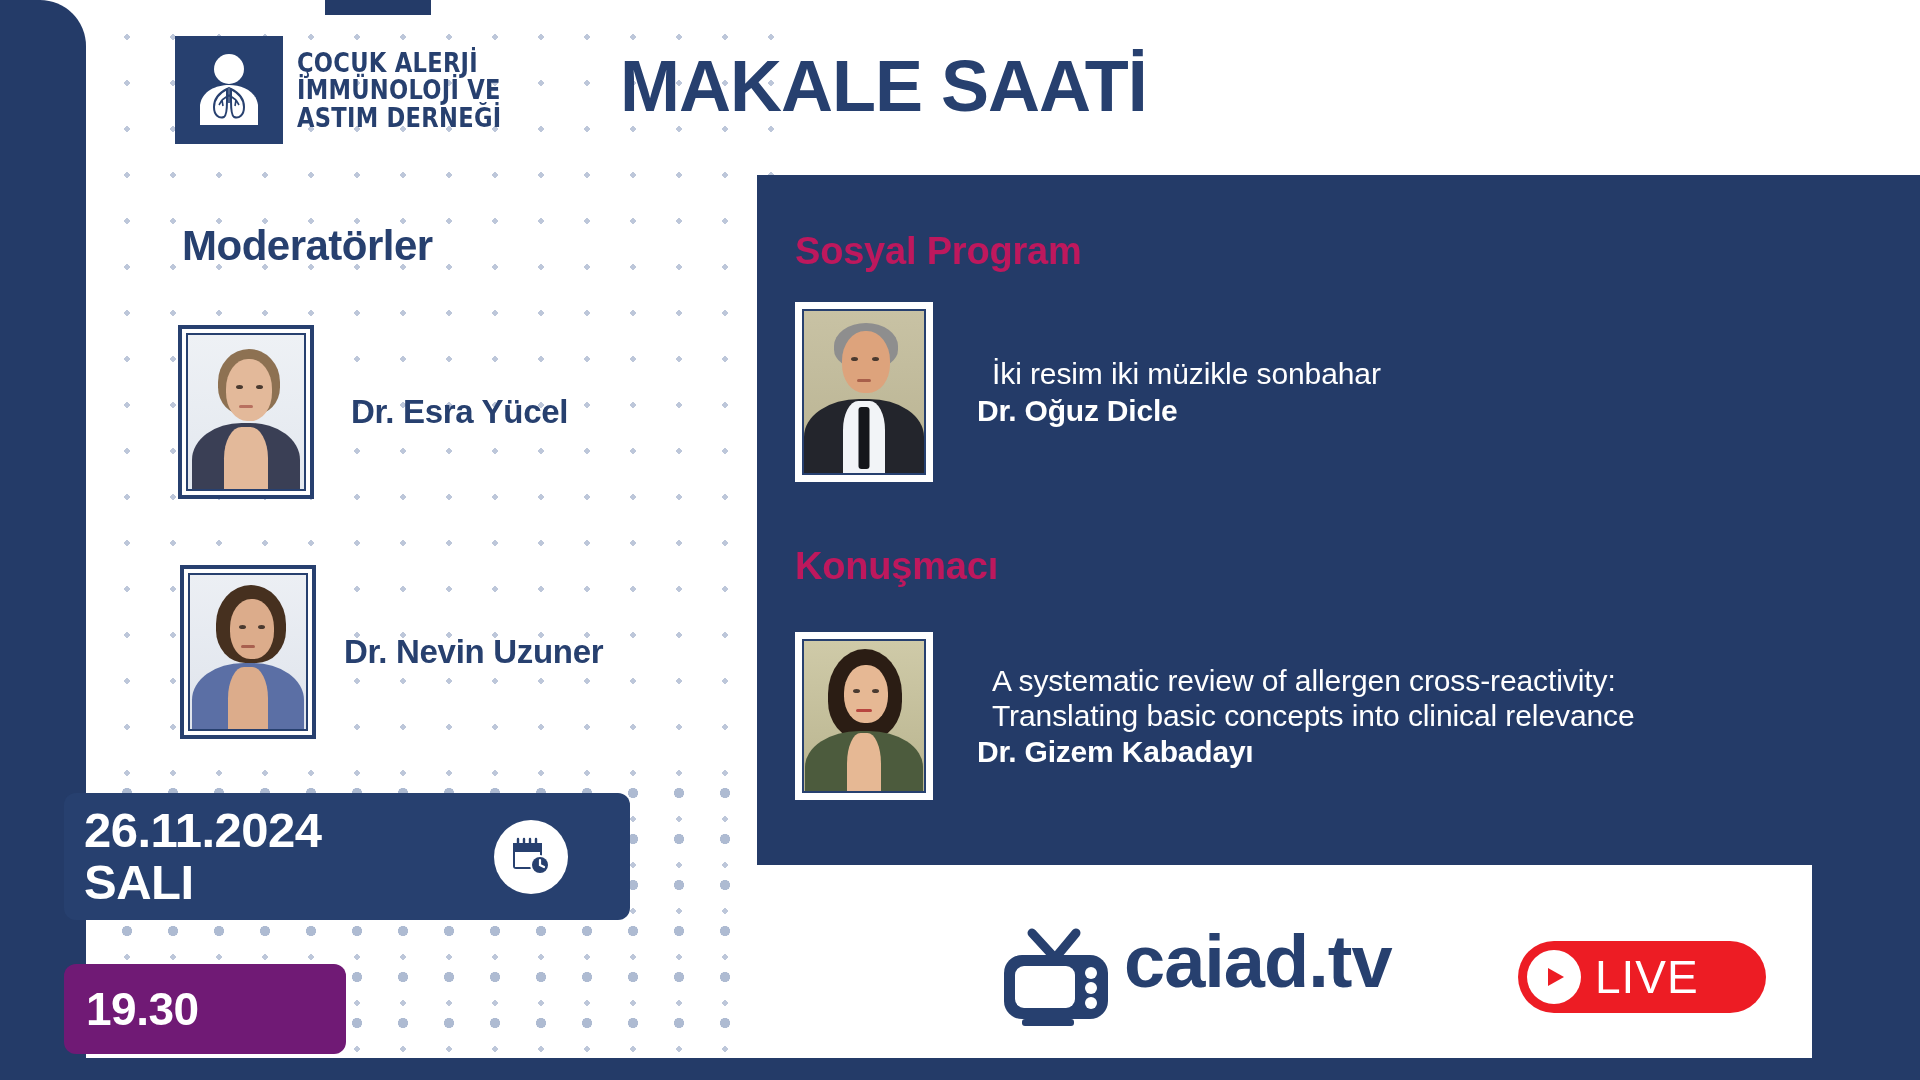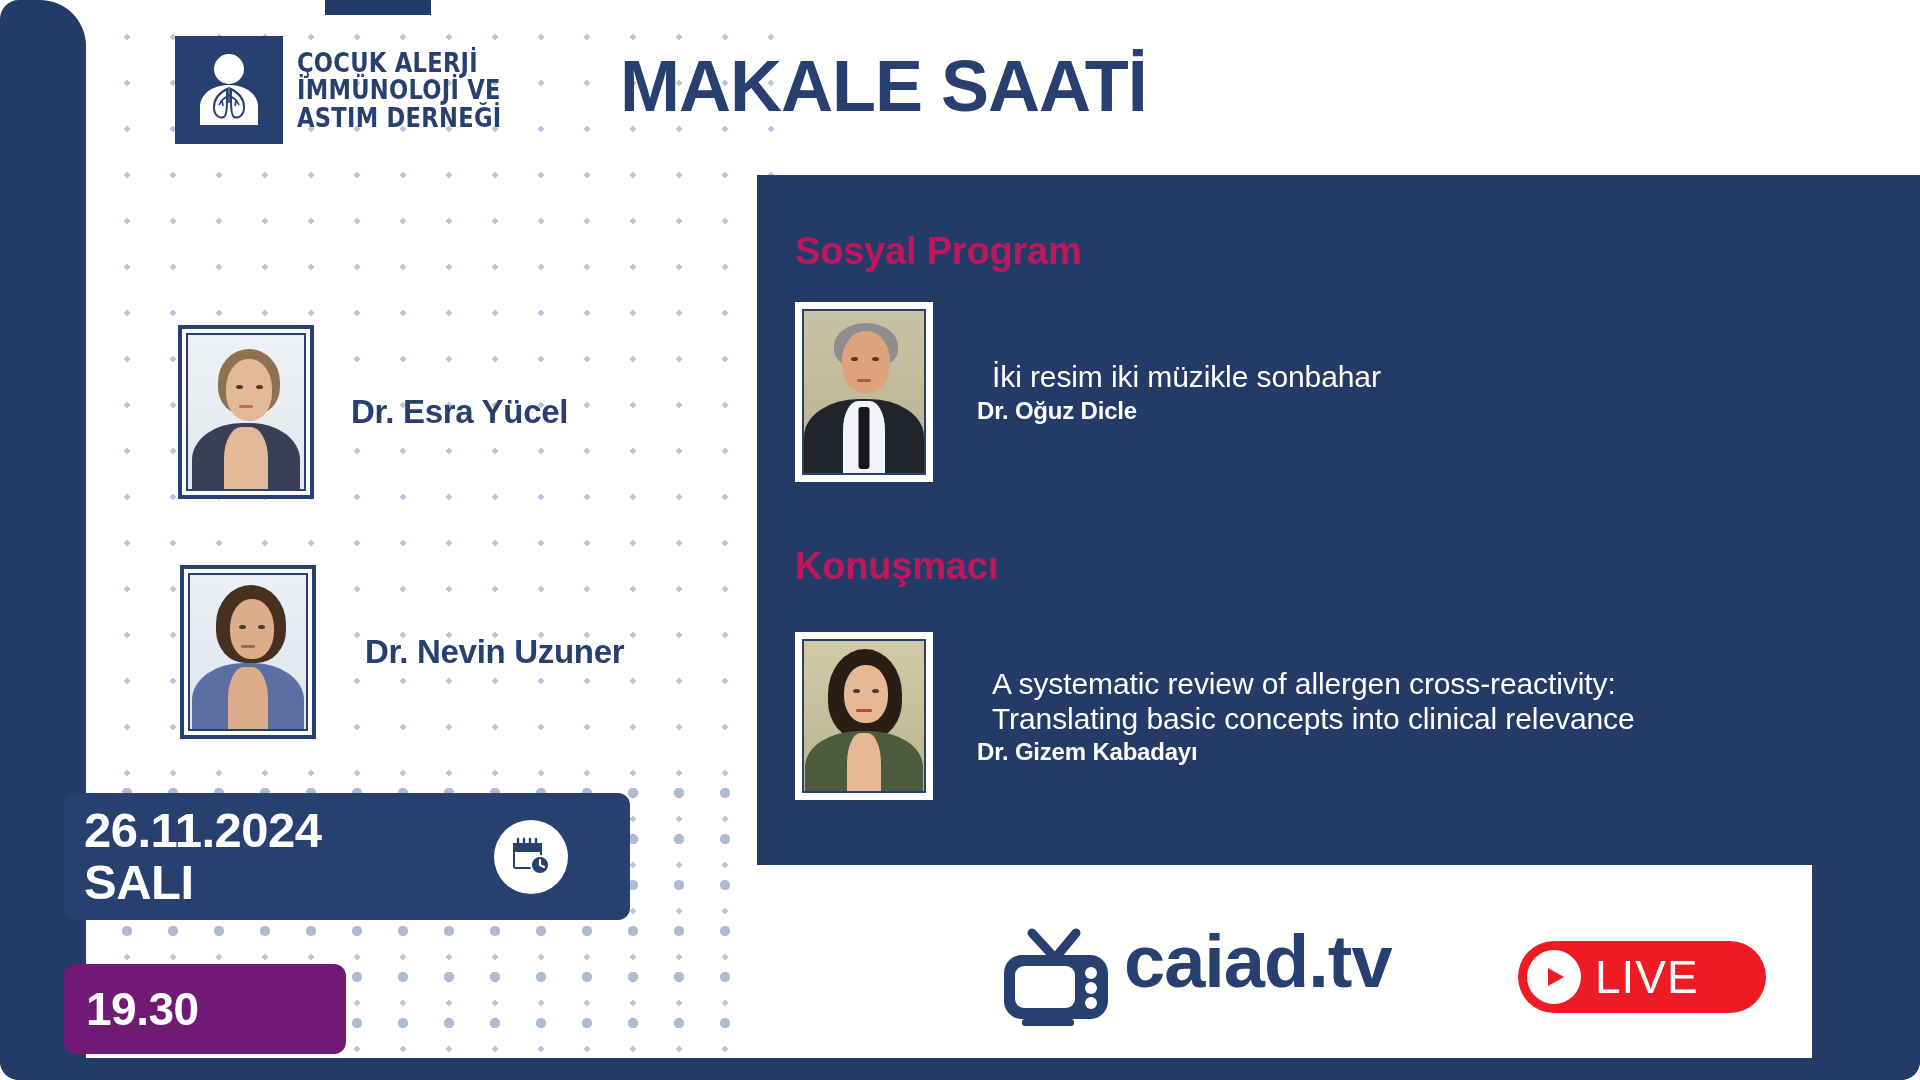--- a/index.html
+++ b/index.html
@@ -1,21 +1,21 @@
 <!DOCTYPE html>
 <html><head>
 <meta charset="utf-8">
 <style>
   html,body{margin:0;padding:0;}
   body{
     width:1920px;height:1080px;overflow:hidden;
     font-family:"Liberation Sans","DejaVu Sans",sans-serif;
     background:#ffffff;position:relative;
   }
-  .stage{position:absolute;inset:0;background:#ffffff;overflow:hidden;border-radius:19px;}
+  .stage{position:absolute;inset:0;background:#ffffff;overflow:hidden;}
 
   
   .dots{
     position:absolute;left:96px;top:0;width:700px;height:1080px;
     background-image:radial-gradient(#b9c4d8 2.6px, transparent 2.7px);
     background-size:46px 46px;background-position:8px 14px;
     opacity:.95;
   }
   .dots2{
     position:absolute;left:96px;top:760px;width:780px;height:320px;
@@ -62,21 +62,21 @@
     transform:scaleX(.93);transform-origin:left center;
   }
 
   
   .moderators-title{
     position:absolute;left:182px;top:222px;
     color:#27406f;font-size:42px;font-weight:700;letter-spacing:-.5px;
   }
   .mod{position:absolute;display:flex;align-items:center;gap:0;}
   .mod-1{left:178px;top:325px;}
-  .mod-2{left:180px;top:565px;gap:21px;}
+  .mod-2{left:180px;top:565px;}
   .frame{
     width:136px;height:174px;background:#ffffff;
     border:4px solid #27406f;padding:4px;box-sizing:border-box;
     box-shadow:0 0 0 3px #ffffff inset;
   }
   .frame-inner{
     width:100%;height:100%;box-sizing:border-box;border:2px solid #27406f;
     overflow:hidden;position:relative;
   }
   .mod-name{
@@ -111,21 +111,21 @@
   .entry-1{left:795px;top:302px;}
   .entry-2{left:795px;top:632px;}
   .frame-w{
     width:138px;height:180px;background:#ffffff;
     border:3px solid #ffffff;padding:4px;box-sizing:border-box;
   }
   .frame-w .frame-inner{border:2px solid #27406f;}
   .entry-2 .frame-w{height:168px;}
   .entry-text{margin-left:44px;color:#ffffff;}
   .entry-topic{font-size:30px;font-weight:400;line-height:1.18;letter-spacing:-.1px;margin-left:15px;}
-  .entry-person{font-size:24px;font-weight:700;letter-spacing:-.2px;margin-top:2px;}
+  .entry-person{font-size:30px;font-weight:700;letter-spacing:-.2px;margin-top:2px;}
 
   
   .date-badge{
     position:absolute;left:64px;top:793px;width:566px;height:127px;
     background:#27406f;border-radius:12px;
     display:flex;align-items:center;
   }
   .date-text{
     color:#ffffff;font-size:49px;font-weight:700;line-height:1.05;
     margin-left:20px;letter-spacing:-.5px;
@@ -186,20 +186,21 @@
     </div>
     <div class="logo-text">
       <div>ÇOCUK ALERJİ</div>
       <div>İMMÜNOLOJİ VE</div>
       <div>ASTIM DERNEĞİ</div>
     </div>
   </div>
 
   <div class="headline">MAKALE SAATİ</div>
 
+  <div class="moderators-title">Moderatörler</div>
 
   <div class="mod mod-1">
     <div class="frame">
       <div class="frame-inner">
         <div class="ph">
           <div class="ph-bg" style="background:linear-gradient(#eef1f5,#e3e8ef);"></div>
           <div class="hair" style="left:30px;top:14px;width:62px;height:66px;background:#8d7152;"></div>
           <div class="face" style="left:38px;top:24px;width:46px;height:62px;background:#e3b99a;"></div>
           <div class="eye" style="left:48px;top:50px;"></div>
           <div class="eye" style="left:68px;top:50px;"></div>

